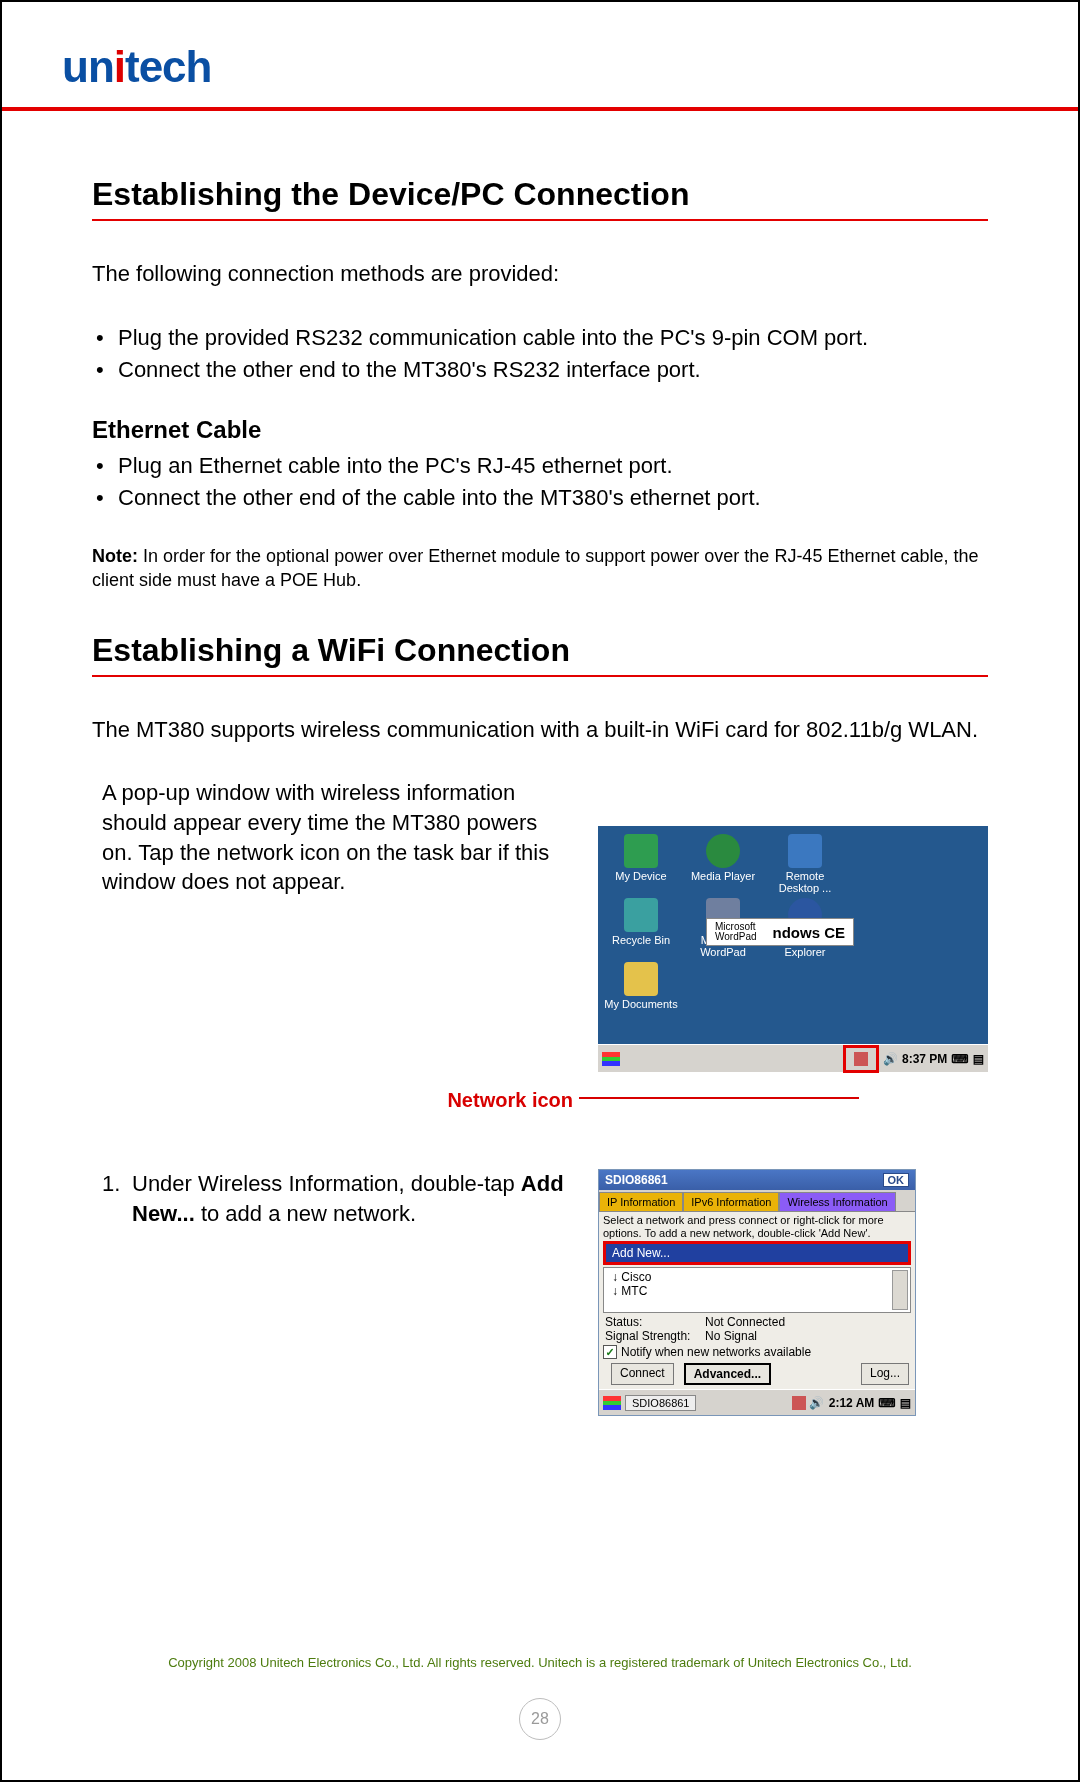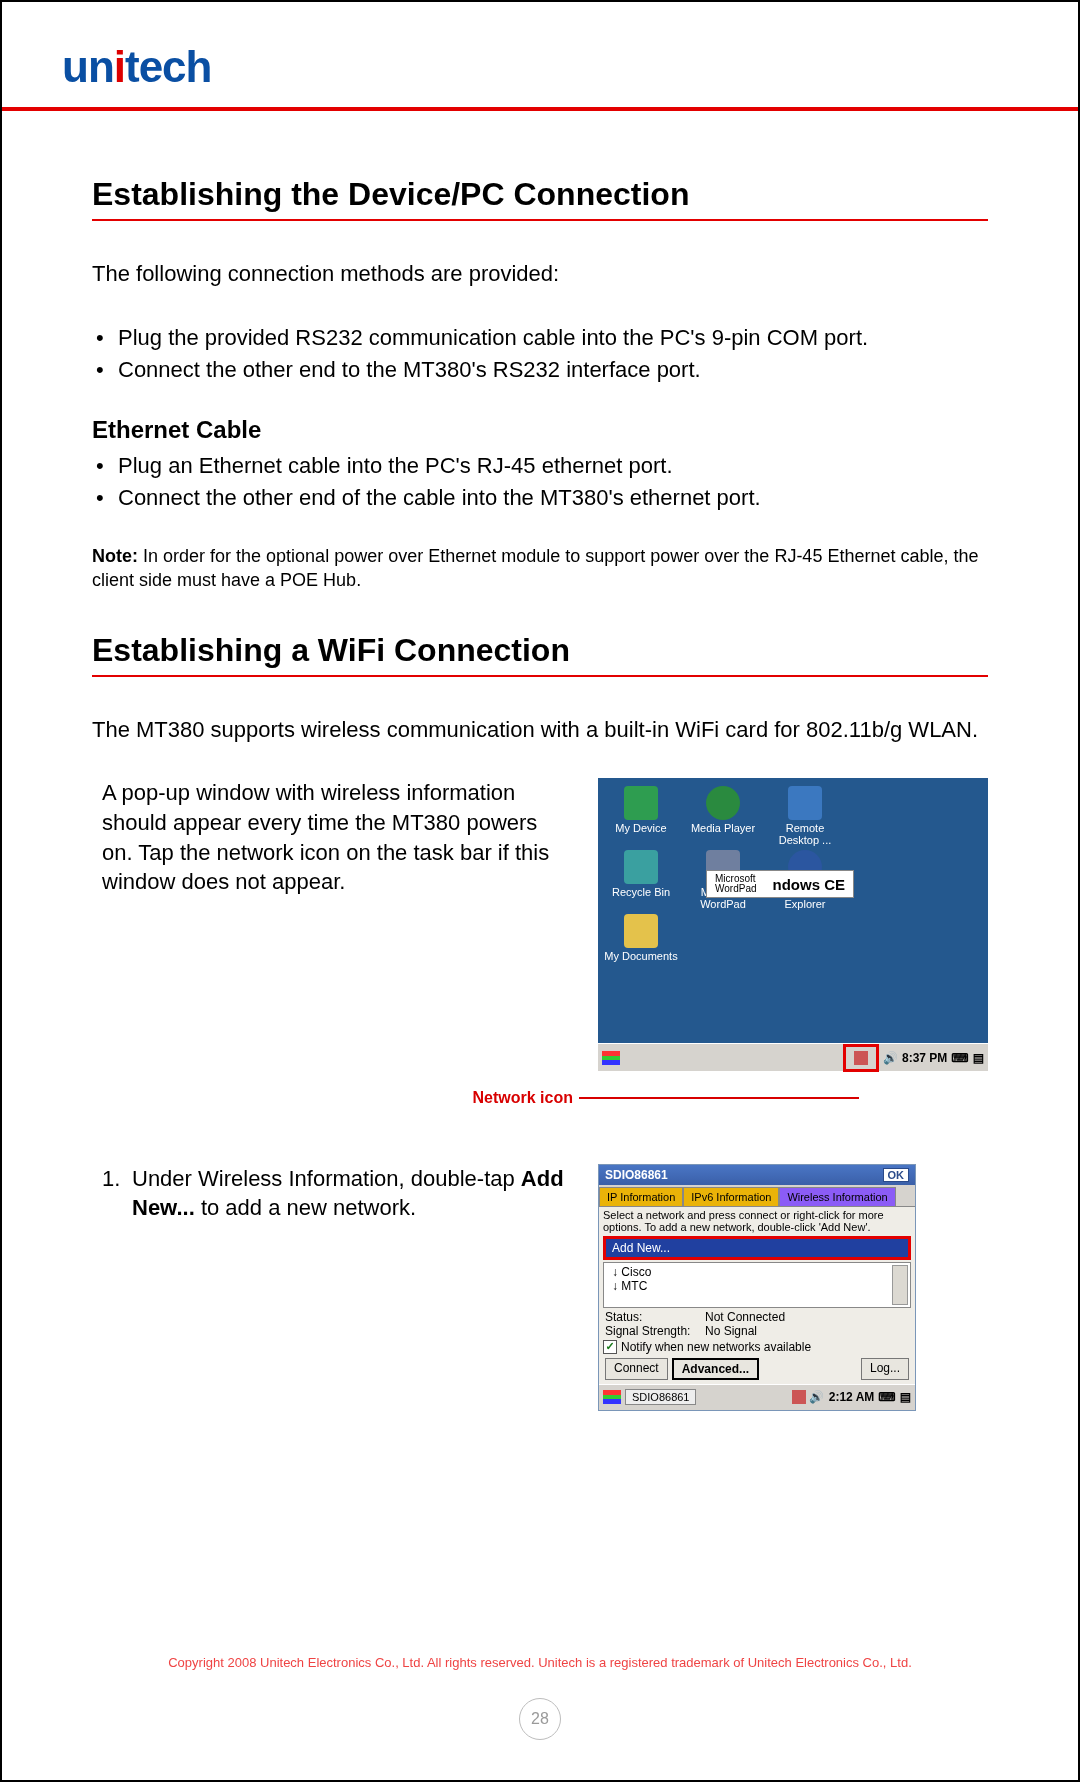--- a/index.html
+++ b/index.html
@@ -79,43 +79,44 @@
       line-height: 1.35;
       padding: 0 10px;
     }
     .right-col {
       width: 390px;
       flex-shrink: 0;
     }
     .network-icon-label {
       color: #d80000;
       font-weight: bold;
-      font-size: 16px;
+      font-size: 20px;
       text-align: right;
       margin-top: 190px;
       margin-right: -5px;
       position: relative;
     }
     .leader-line {
       position: absolute;
       height: 2px;
       background: #d80000;
       width: 280px;
       left: 100%;
       top: 10px;
       margin-left: 6px;
     }
     
     .shot1 {
       width: 390px;
-      height: 293px;
+      height: 246px;
       background: #24588e;
       position: relative;
       color: #fff;
       font-size: 12px;
+      margin-top: 48px;
     }
     .desk-icons {
       padding: 8px 6px;
       display: grid;
       grid-template-columns: repeat(3, 74px);
       gap: 4px 8px;
     }
     .desk-icon {
       display: flex;
       flex-direction: column;
@@ -214,38 +215,38 @@
       width:16px; background:#dcd9d2; border:1px solid #999;
     }
     .status-rows { font-size:12px; padding:2px 2px; }
     .status-rows .row { display:flex; }
     .status-rows .lbl { width:100px; }
     .notify-row { display:flex; align-items:center; gap:4px; font-size:12px; }
     .chk { width:14px; height:14px; background:#fff; border:1px solid #555; display:inline-flex; align-items:center; justify-content:center; color:#1a7a1a; font-size:11px; font-weight:bold; }
     .btn-row { display:flex; gap:4px; padding:4px 2px; }
     .btn-row .b {
       background:#e8e6df; border:1px solid #777;
-      padding:2px 8px; font-size:12px;
+      padding:2px 8px; font-size:12px;margin-left:6px;
     }
     .btn-row .b.adv { border:2px solid #000; font-weight:bold; }
     .btn-row .sp { flex:1; }
     .taskbar2 {
       height:26px; background:#d6d3ce; border-top:1px solid #fff;
       display:flex; align-items:center; padding:0 4px; font-size:12px;
     }
     .taskbar2 .task-btn {
       background:#eee; border:1px solid #888; padding:1px 6px; font-size:11px; margin-left:4px;
     }
     .taskbar2 .tray { margin-left:auto; font-weight:bold; display:flex; align-items:center; gap:4px; }
     .ol { list-style:none; }
     .ol li { font-size:22px; padding-left:30px; position:relative; line-height:1.35; }
     .ol li .num { position:absolute; left:0; }
     .footer-copy {
       position:absolute; bottom:110px; left:0; right:0;
-      text-align:center; font-size:13px; color:#ef4444;
+      text-align:center; font-size:13px; color:#4d7c0f;
     }
     .page-num {
       position:absolute; bottom:40px; left:50%;
       transform:translateX(-50%);
       width:42px; height:42px; border:1px solid #bdbdbd; border-radius:50%;
       display:flex; align-items:center; justify-content:center;
       color:#9a9a9a; font-size:16px;
     }
     .flag-ic { width:18px; height:14px; background:linear-gradient(#f33 33%, #3c3 33% 66%, #33f 66%); }
   </style>

